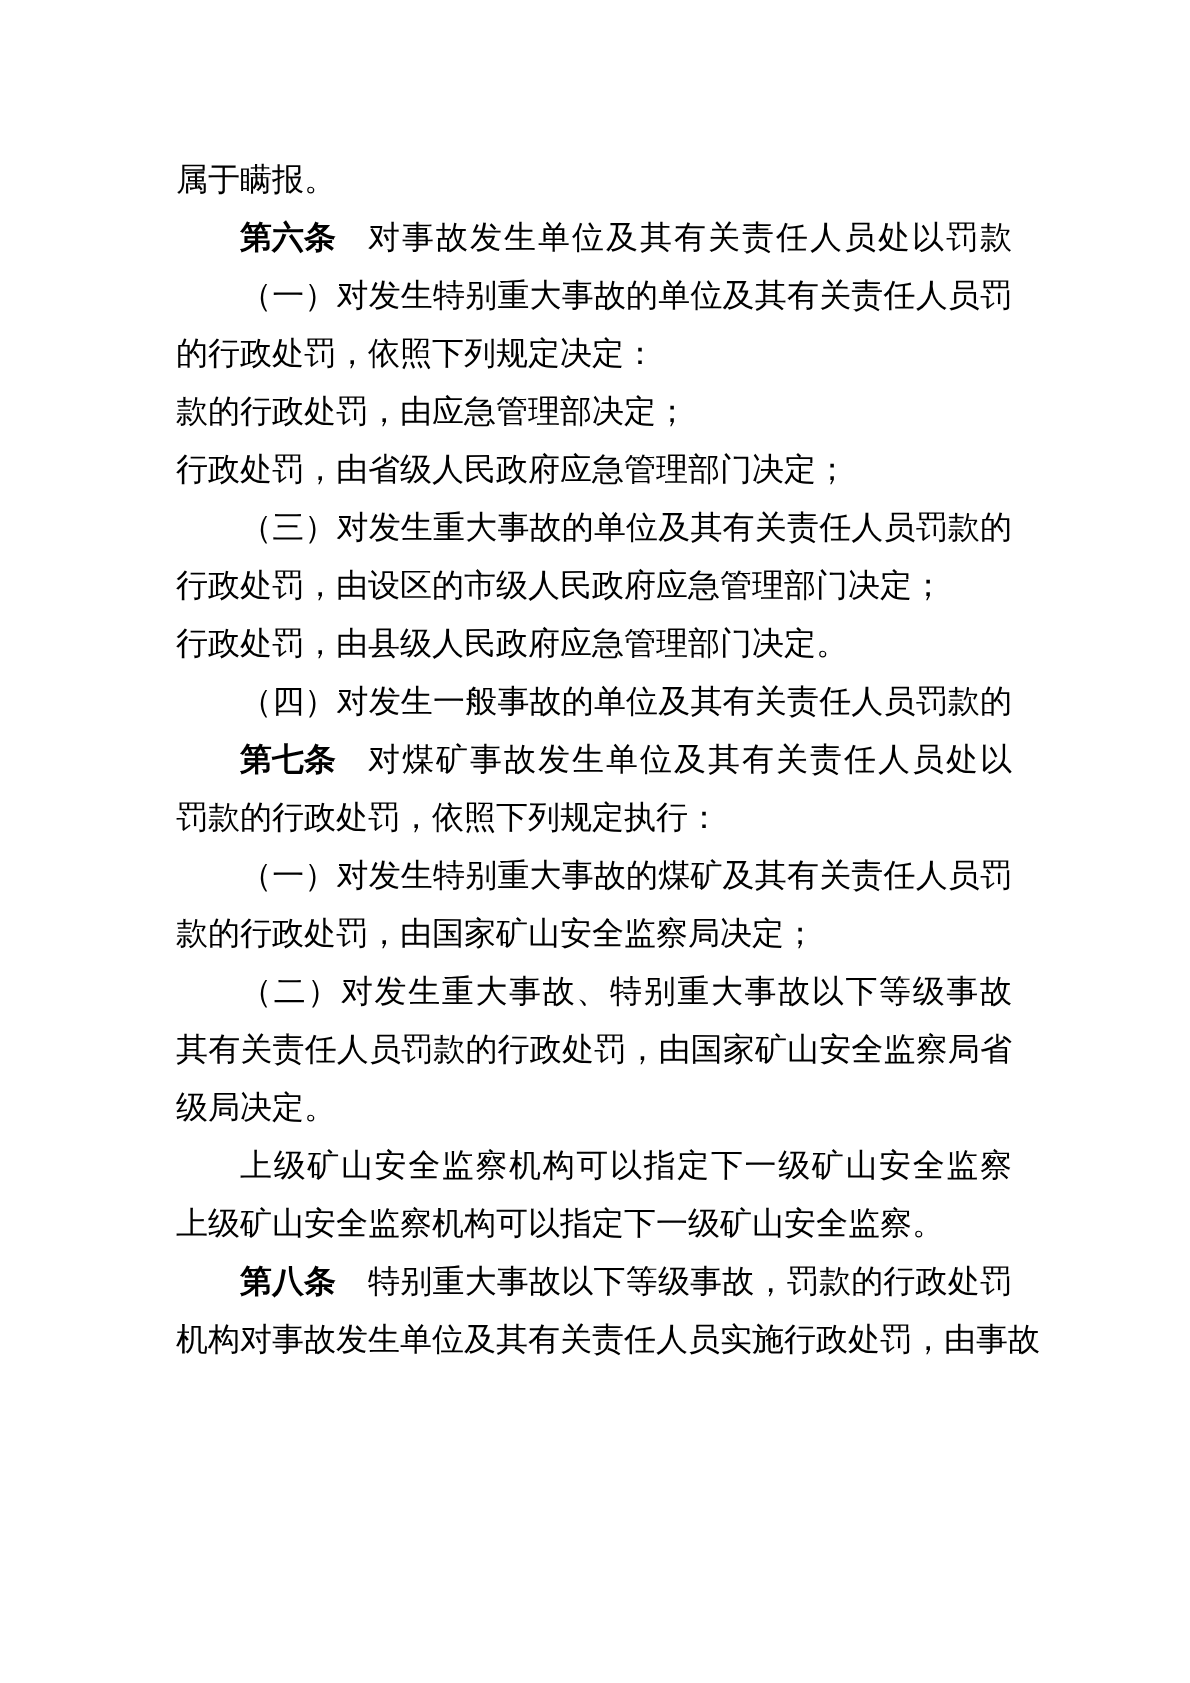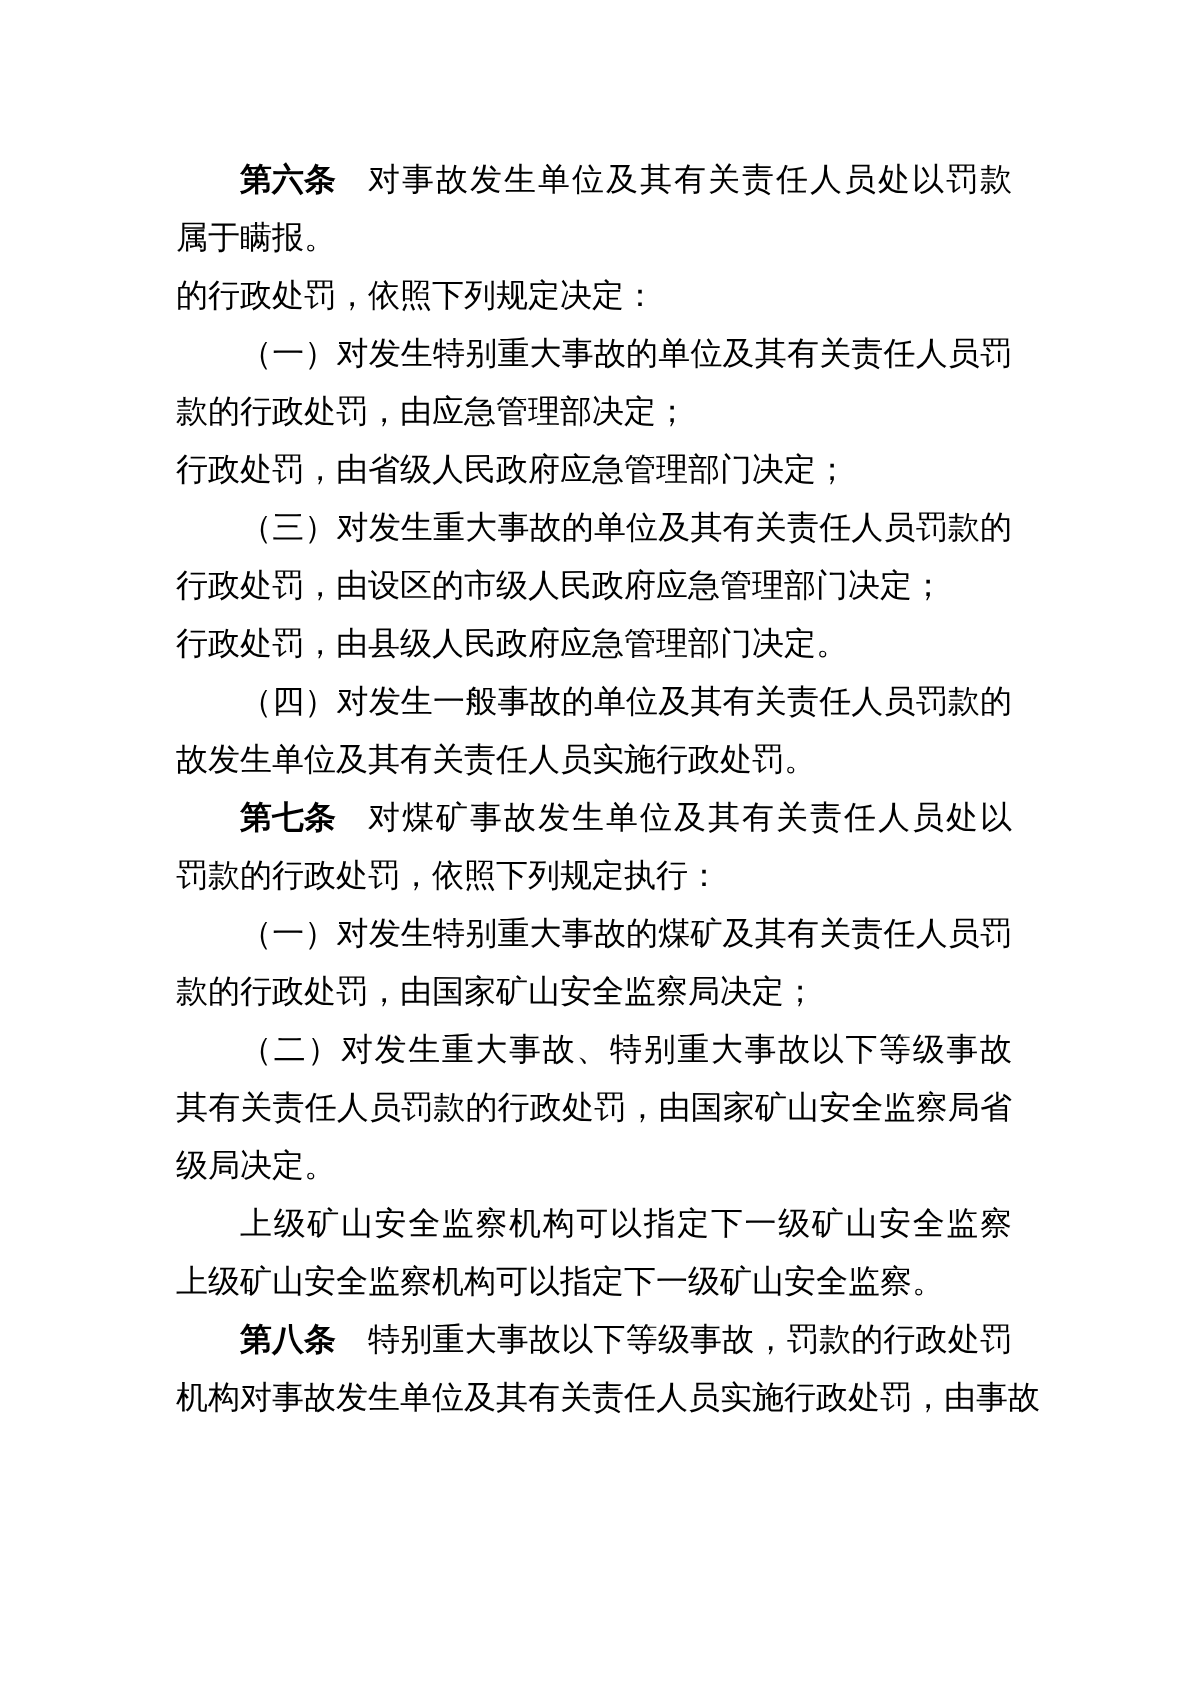--- a/index.html
+++ b/index.html
@@ -45,37 +45,36 @@
     white-space: nowrap;
     min-width: 0;
   }
 </style>
 </head>
 <body>
 
 <div class="page">
   <div class="content">
 
+    <div class="l">属于瞒报。</div>
+
     <div class="l hl ind">
       <span class="head">第六条</span>
       <span class="hgap"></span>
       <span class="rest">对事故发生单位及其有关责任人员处以罚款</span>
     </div>
 
-    <div class="l">属于瞒报。</div>
-
+    <div class="l j ind">（一）对发生特别重大事故的单位及其有关责任人员罚</div>
     <div class="l">的行政处罚，依照下列规定决定：</div>
-    <div class="l j ind">（一）对发生特别重大事故的单位及其有关责任人员罚</div>
     <div class="l">款的行政处罚，由应急管理部决定；</div>
     <div class="l">行政处罚，由省级人民政府应急管理部门决定；</div>
     <div class="l j ind">（三）对发生重大事故的单位及其有关责任人员罚款的</div>
     <div class="l">行政处罚，由设区的市级人民政府应急管理部门决定；</div>
     <div class="l">行政处罚，由县级人民政府应急管理部门决定。</div>
     <div class="l j ind">（四）对发生一般事故的单位及其有关责任人员罚款的</div>
-    <div class="l">故发生单位及其有关责任人员实施行政处罚。</div>
 
     <div class="l hl ind">
       <span class="head">第七条</span>
       <span class="hgap"></span>
       <span class="rest">对煤矿事故发生单位及其有关责任人员处以</span>
     </div>
 
     <div class="l">罚款的行政处罚，依照下列规定执行：</div>
     <div class="l j ind">（一）对发生特别重大事故的煤矿及其有关责任人员罚</div>
     <div class="l">款的行政处罚，由国家矿山安全监察局决定；</div>

